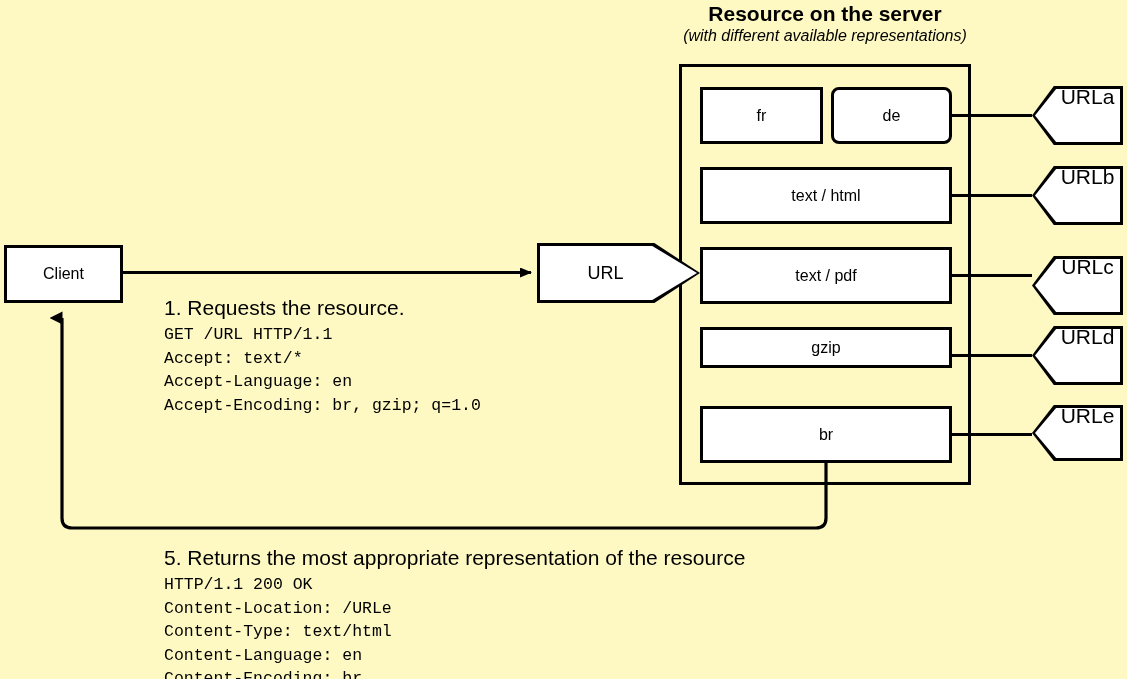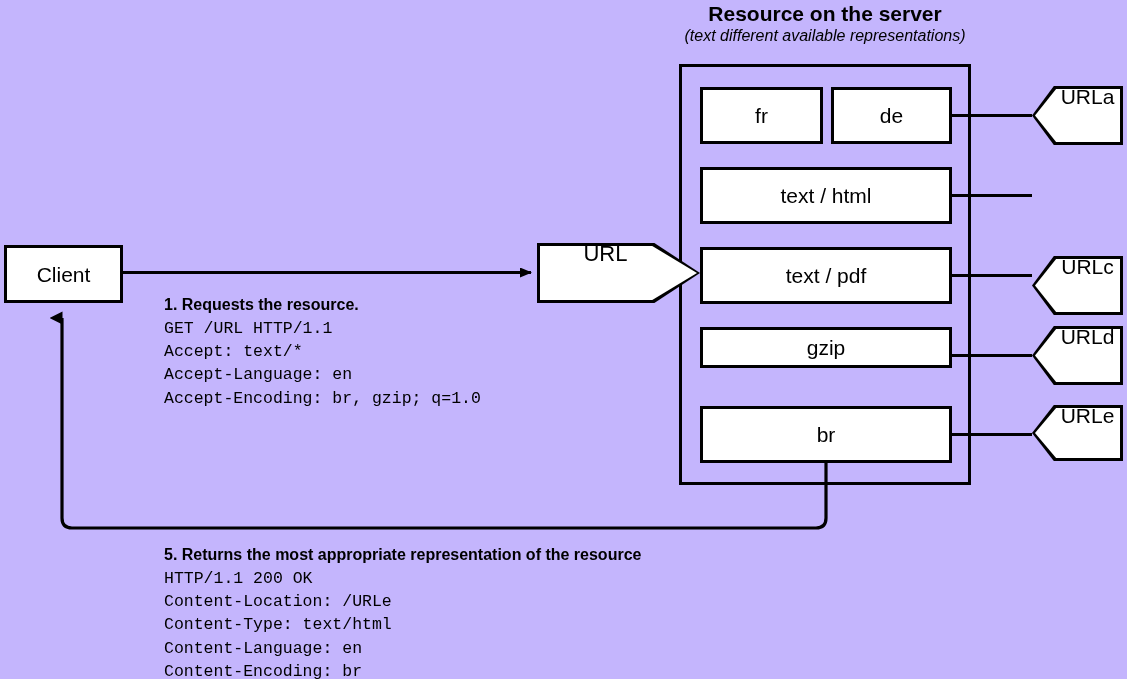--- a/index.html
+++ b/index.html
@@ -9,40 +9,40 @@
   }
   body {
     font-family: "Liberation Sans", sans-serif;
     color: #000000;
   }
   #canvas {
     position: relative;
     width: 1127px;
     height: 679px;
     overflow: hidden;
-    background: #c4b5fd;
+    background: #fef9c3;
   }
   #wires {
     position: absolute;
     left: 0;
     top: 0;
     width: 1127px;
     height: 679px;
     pointer-events: none;
   }
 
   .node {
     position: absolute;
     box-sizing: border-box;
     display: flex;
     align-items: center;
     justify-content: center;
     background: #ffffff;
     border: 3px solid #000000;
-    font-size: 21px;
+    font-size: 16px;
     line-height: 1;
     white-space: nowrap;
   }
 
   .penta {
     position: absolute;
     box-sizing: border-box;
     display: flex;
     justify-content: center;
     font-size: 21px;
@@ -60,23 +60,23 @@
   .penta > span.lbl {
     position: relative;
     z-index: 2;
     padding-left: 20px;
   }
 
   .penta-right {
     position: absolute;
     box-sizing: border-box;
     display: flex;
-    align-items: flex-start;
+    align-items: center;
     justify-content: center;
-    font-size: 22px;
+    font-size: 18px;
     line-height: 1;
     white-space: nowrap;
     background: #000000;
     clip-path: polygon(0% 0%, 72% 0%, 100% 50%, 72% 100%, 0% 100%);
   }
   .penta-right > .penta-inner {
     position: absolute;
     left: 3px; top: 3px; right: 3px; bottom: 3px;
     background: #ffffff;
     clip-path: polygon(0% 0%, 71.5% 0%, 100% 50%, 71.5% 100%, 0% 100%);
@@ -108,22 +108,22 @@
     font-size: 16px;
     font-style: italic;
     line-height: 1.2;
     white-space: nowrap;
   }
 
   .msg {
     position: absolute;
   }
   .msg-head {
-    font-size: 16px;
-    font-weight: bold;
+    font-size: 21px;
+    font-weight: normal;
     line-height: 1.35;
     white-space: nowrap;
     margin-bottom: 1px;
   }
   .msg-lines {
     font-family: "Liberation Mono", monospace;
     font-size: 16.5px;
     line-height: 1.42;
     white-space: pre;
   }
@@ -151,56 +151,60 @@
     <path d="M950,195.5 L1032,195.5" stroke="#000000" stroke-width="3" fill="none"></path>
     <path d="M950,275.5 L1032,275.5" stroke="#000000" stroke-width="3" fill="none"></path>
     <path d="M950,355.5 L1032,355.5" stroke="#000000" stroke-width="3" fill="none"></path>
     <path d="M950,434.5 L1032,434.5" stroke="#000000" stroke-width="3" fill="none"></path>
 
     <path d="M826,462 L826,518 Q826,528 816,528 L72,528 Q62,528 62,518 L62,318" stroke="#000000" stroke-width="3.2" fill="none" stroke-linejoin="round" marker-end="url(#arrowUp)"></path>
   </svg>
 
   <div class="title-block" style="left:660px; top:2px; width:330px;">
     <div class="title-main">Resource on the server</div>
-    <div class="title-sub">(text different available representations)</div>
+    <div class="title-sub">(with different available representations)</div>
   </div>
 
   <div class="server-box" style="left:679px; top:64px; width:292px; height:421px;"></div>
 
   <div class="node" style="left:4px; top:245px; width:119px; height:58px;">
     <span>Client</span>
   </div>
 
   <div class="penta-right" style="left:537px; top:243px; width:163px; height:60px;">
     <span class="penta-inner"></span>
     <span class="lbl">URL</span>
   </div>
 
   <div class="node" style="left:700px; top:87px; width:123px; height:57px;">
     <span>fr</span>
   </div>
-  <div class="node" style="left:831px; top:87px; width:121px; height:57px;">
+  <div class="node" style="left:831px; top:87px; width:121px; height:57px;border-radius:8px;">
     <span>de</span>
   </div>
   <div class="node" style="left:700px; top:167px; width:252px; height:57px;">
     <span>text / html</span>
   </div>
   <div class="node" style="left:700px; top:247px; width:252px; height:57px;">
     <span>text / pdf</span>
   </div>
   <div class="node" style="left:700px; top:327px; width:252px; height:41px;">
     <span>gzip</span>
   </div>
   <div class="node" style="left:700px; top:406px; width:252px; height:57px;">
     <span>br</span>
   </div>
 
   <div class="penta" style="left:1032px; top:86px; width:91px; height:59px;">
     <span class="penta-inner"></span>
     <span class="lbl">URLa</span>
+  </div>
+  <div class="penta" style="left:1032px; top:166px; width:91px; height:59px;">
+    <span class="penta-inner"></span>
+    <span class="lbl">URLb</span>
   </div>
   <div class="penta" style="left:1032px; top:246px; width:91px; height:59px;margin-top:10px;">
     <span class="penta-inner"></span>
     <span class="lbl">URLc</span>
   </div>
   <div class="penta" style="left:1032px; top:326px; width:91px; height:59px;">
     <span class="penta-inner"></span>
     <span class="lbl">URLd</span>
   </div>
   <div class="penta" style="left:1032px; top:405px; width:91px; height:56px;">

